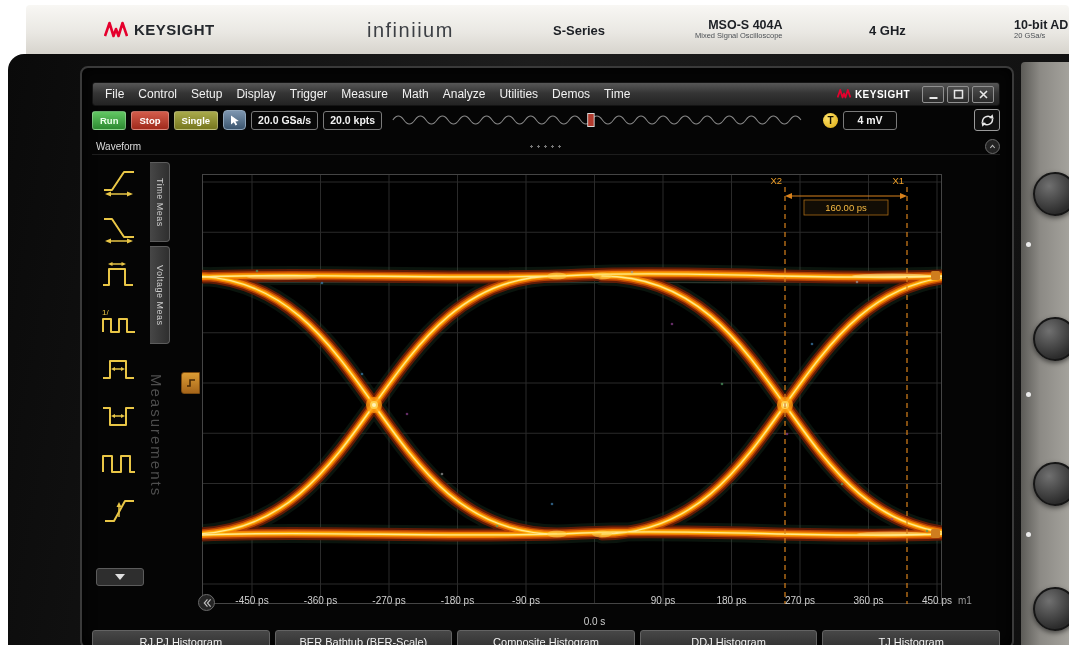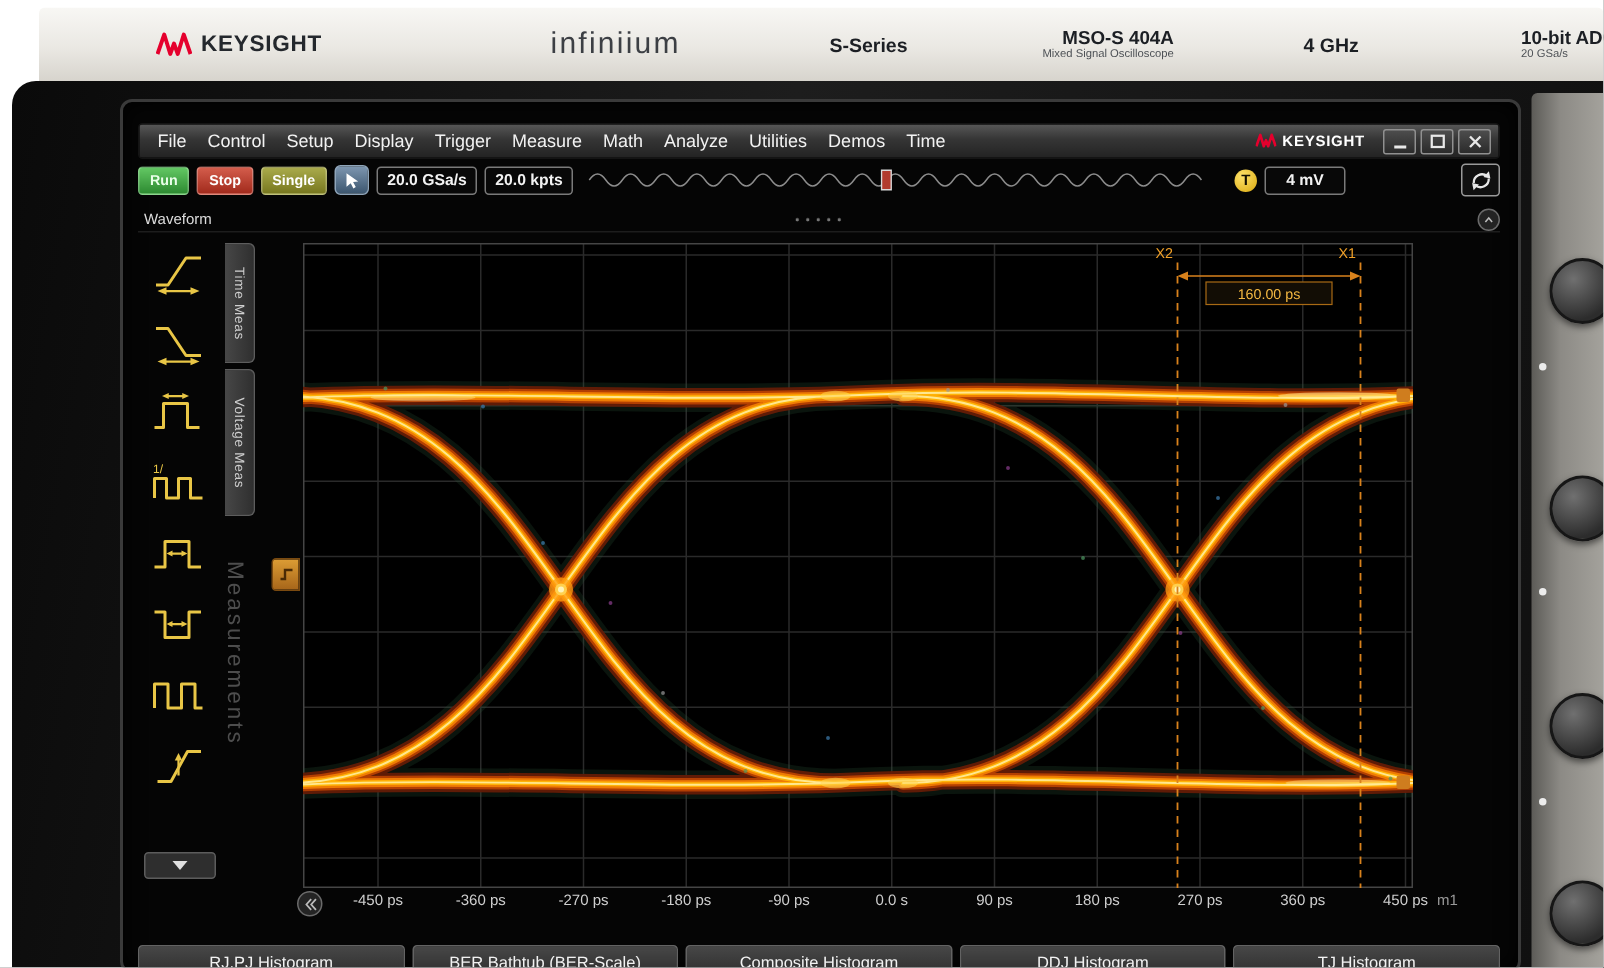--- a/index.html
+++ b/index.html
@@ -82,21 +82,21 @@
              font-size:15px;letter-spacing:2px;}
   .sb-down-btn{position:absolute;left:4px;top:412px;width:46px;height:16px;background:#2e2e2e;border:1px solid #5c5c5c;
                border-radius:3px;display:flex;align-items:center;justify-content:center;}
   .tri-down{width:0;height:0;border-left:5px solid transparent;border-right:5px solid transparent;border-top:6px solid #e0e0e0;}
   .slide-handle{position:absolute;left:99px;top:304px;width:17px;height:20px;border:1px solid #7a4a10;
                 background:linear-gradient(#dc9c34,#a7661a);border-radius:3px 0 0 3px;display:flex;align-items:center;justify-content:center;}
   .collapse-circle{position:absolute;left:116px;top:526px;width:15px;height:15px;border-radius:50%;
                    border:1px solid #6a6a6a;background:#242424;display:flex;align-items:center;justify-content:center;}
 
   
-  .grid-area{position:absolute;left:120px;top:94px;width:635px;height:430px;}
+  .grid-area{position:absolute;left:120px;top:106px;width:635px;height:430px;}
   .ylabels{position:absolute;left:866px;top:94px;width:60px;height:430px;}
   .ylabel{position:absolute;right:6px;color:#f0a028;font-size:10px;white-space:nowrap;}
   .xlabels{position:absolute;left:120px;top:527px;width:740px;height:13px;}
   .xlabel{position:absolute;transform:translateX(-50%);color:#cfcfcf;font-size:10px;white-space:nowrap;}
   .m1-label{position:absolute;left:756px;color:#9a9a9a;font-size:10px;}
 
   
   .bottom-row{position:absolute;left:10px;top:562px;right:12px;height:24px;display:flex;gap:5px;}
   .histo-btn{flex:1;background:linear-gradient(#474747,#2a2a2a);border:1px solid #636363;border-radius:3px;
              color:#f2f2f2;font-size:11px;display:flex;align-items:center;justify-content:center;white-space:nowrap;}
@@ -363,21 +363,21 @@
         </svg>
       </div>
 
 
       <div class="xlabels">
         <span class="xlabel" style="left:50px;">-450 ps</span>
         <span class="xlabel" style="left:118.5px;">-360 ps</span>
         <span class="xlabel" style="left:187px;">-270 ps</span>
         <span class="xlabel" style="left:255.5px;">-180 ps</span>
         <span class="xlabel" style="left:324px;">-90 ps</span>
-        <span class="xlabel" style="left:392.5px;">0.0 s</span>
+        <span class="xlabel" style="left:392.5px;margin-top:21px;">0.0 s</span>
         <span class="xlabel" style="left:461px;">90 ps</span>
         <span class="xlabel" style="left:529.5px;">180 ps</span>
         <span class="xlabel" style="left:598px;">270 ps</span>
         <span class="xlabel" style="left:666.5px;">360 ps</span>
         <span class="xlabel" style="left:735px;">450 ps</span>
         <span class="m1-label">m1</span>
       </div>
 
       <div class="collapse-circle">
         <svg width="10" height="12" viewBox="0 0 11 12">

